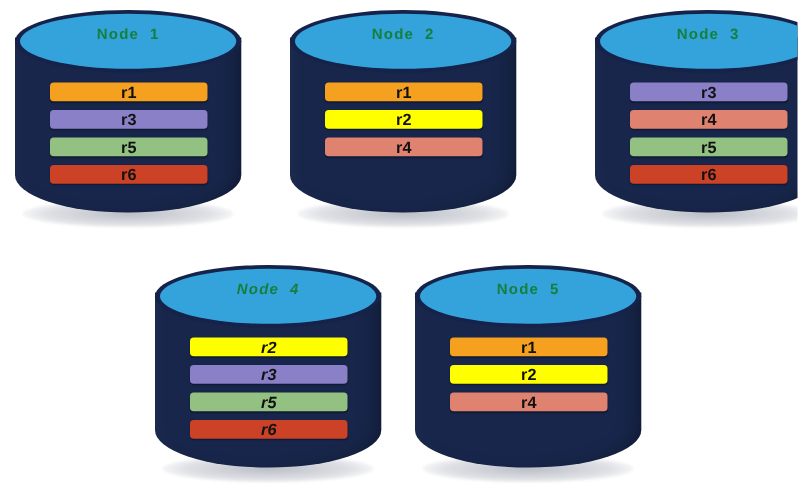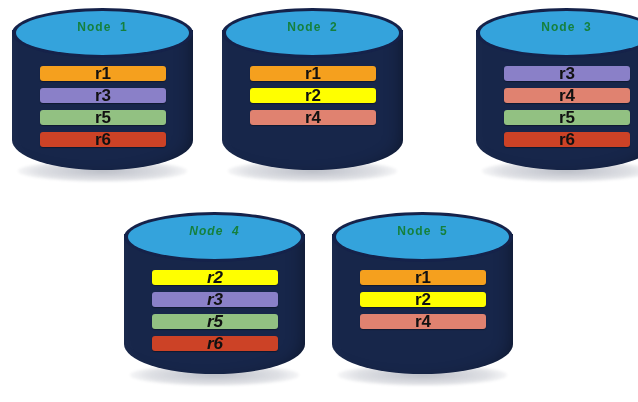--- a/index.html
+++ b/index.html
@@ -98,21 +98,21 @@
     top: 58px;
     width: 126px;
     z-index: 4;
   }
 
   .record {
     height: 15px;
     margin-bottom: 7px;
     border-radius: 3px;
     color: #111111;
-    font-size: 17px;
+    font-size: 13px;
     font-weight: bold;
     line-height: 15px;
     text-align: center;
     box-shadow: 0 1px 1px rgba(0,0,0,0.35);
   }
   .record:last-child { margin-bottom: 0; }
 </style>
 </head>
 <body>
 
@@ -123,21 +123,21 @@
       <div class="rim"></div>
       <div class="top"></div>
       <div class="title">Node  1</div>
       <div class="records">
         <div class="record" style="background: rgb(245, 160, 30);">r1</div>
         <div class="record" style="background: rgb(138, 128, 200);">r3</div>
         <div class="record" style="background: rgb(146, 193, 130);">r5</div>
         <div class="record" style="background: rgb(204, 66, 38);">r6</div>
       </div>
     </div>
-    <div class="node" style="left: 222px; top: 8px; padding-left: 11px;">
+    <div class="node" style="left: 232px; top: 8px; padding-left: 11px;">
       <div class="shadow"></div>
       <div class="body"></div>
       <div class="rim"></div>
       <div class="top"></div>
       <div class="title">Node  2</div>
       <div class="records">
         <div class="record" style="background: rgb(245, 160, 30);">r1</div>
         <div class="record" style="background: rgb(255, 255, 0);">r2</div>
         <div class="record" style="background: rgb(224, 130, 112);">r4</div>
       </div>

